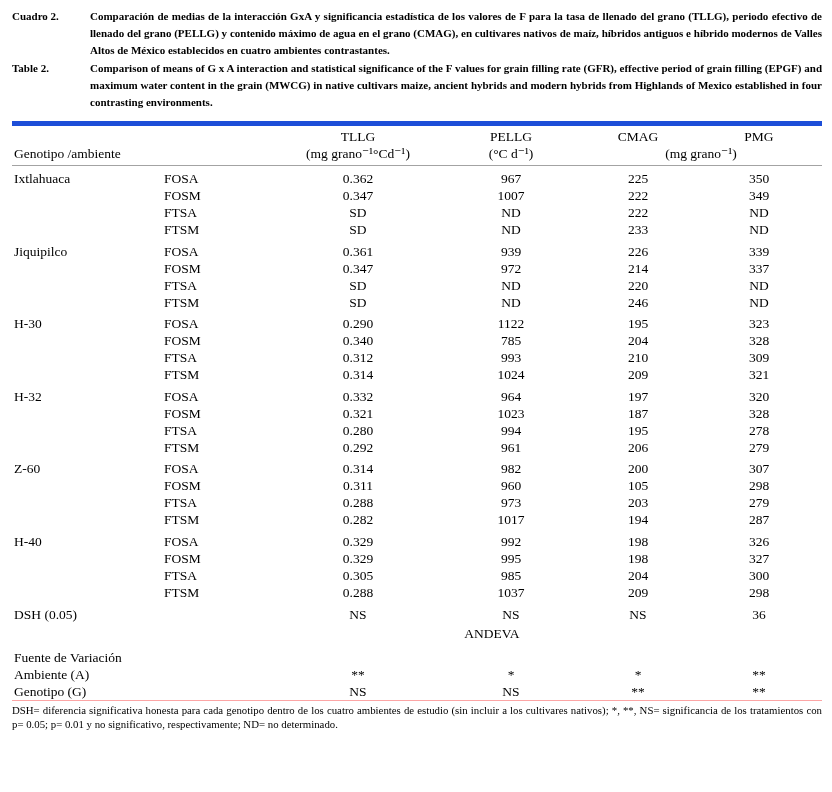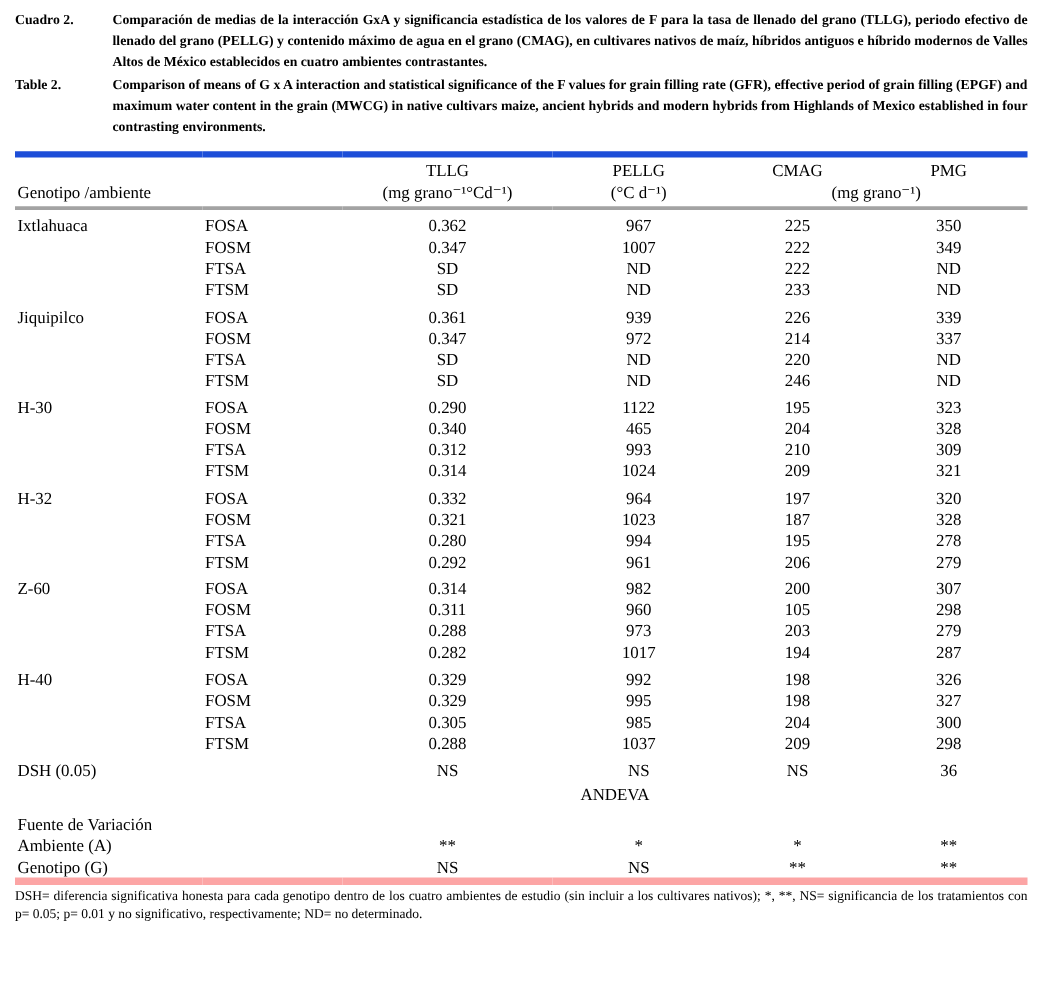--- a/index.html
+++ b/index.html
@@ -39,31 +39,31 @@
     margin-top: 10px;
   }
   table.data td, table.data th {
     padding: 0.5px 2px;
     line-height: 16px;
     font-weight: normal;
     vertical-align: bottom;
     white-space: nowrap;
   }
   thead tr.h-top th { border-top: 5px solid #1d4ed8; padding-top: 3px; }
-  thead tr.h-bottom th { border-bottom: 3px solid #a3a3a3; padding-bottom: 3px; }
+  thead tr.h-bottom th { border-bottom: 1px solid #a3a3a3; padding-bottom: 3px; }
   .geno { text-align: left; }
   .env  { text-align: left; }
   .val  { text-align: center; }
   .hdr-left { text-align: left; }
   .hdr-center { text-align: center; }
   tr.group-start td { padding-top: 5px; }
   tr.dsh-row td { padding-top: 6px; }
   tr.andeva-row td { padding-top: 2px; padding-bottom: 2px; text-align: center; }
   tr.fv-header td { padding-top: 6px; }
-  tbody { border-bottom: 6px solid #fca5a5; }
+  tbody { border-bottom: 1px solid #fca5a5; }
   tr.last-row td { padding-bottom: 3px; }
   
   .footnote {
     font-size: 10.8px;
     line-height: 13.5px;
     margin-top: 3px;
     text-align: justify;
   }
 </style>
 </head>
@@ -177,21 +177,21 @@
         <td class="env">FOSA</td>
         <td class="val">0.290</td>
         <td class="val">1122</td>
         <td class="val">195</td>
         <td class="val">323</td>
       </tr>
       <tr>
         <td class="geno"></td>
         <td class="env">FOSM</td>
         <td class="val">0.340</td>
-        <td class="val">465</td>
+        <td class="val">785</td>
         <td class="val">204</td>
         <td class="val">328</td>
       </tr>
       <tr>
         <td class="geno"></td>
         <td class="env">FTSA</td>
         <td class="val">0.312</td>
         <td class="val">993</td>
         <td class="val">210</td>
         <td class="val">309</td>

